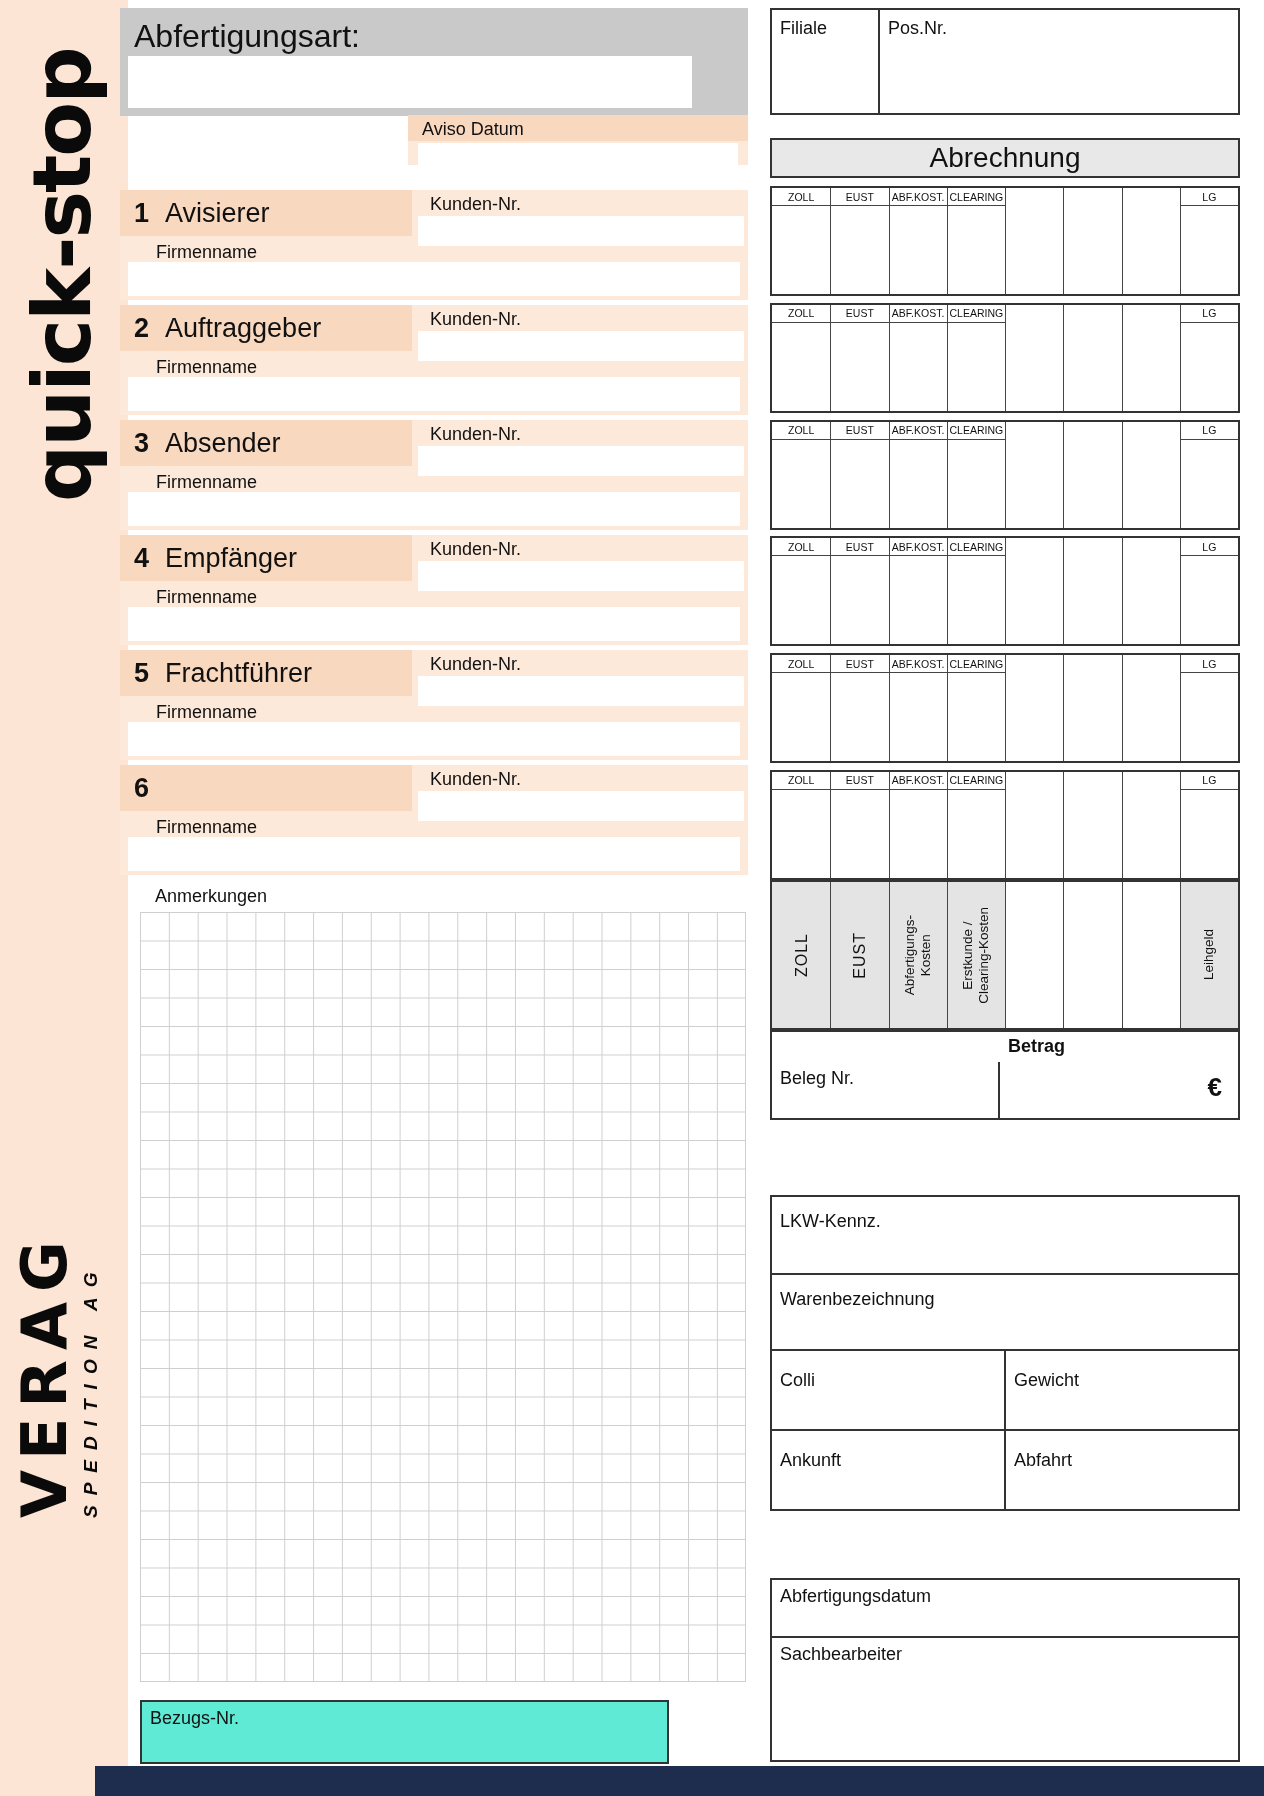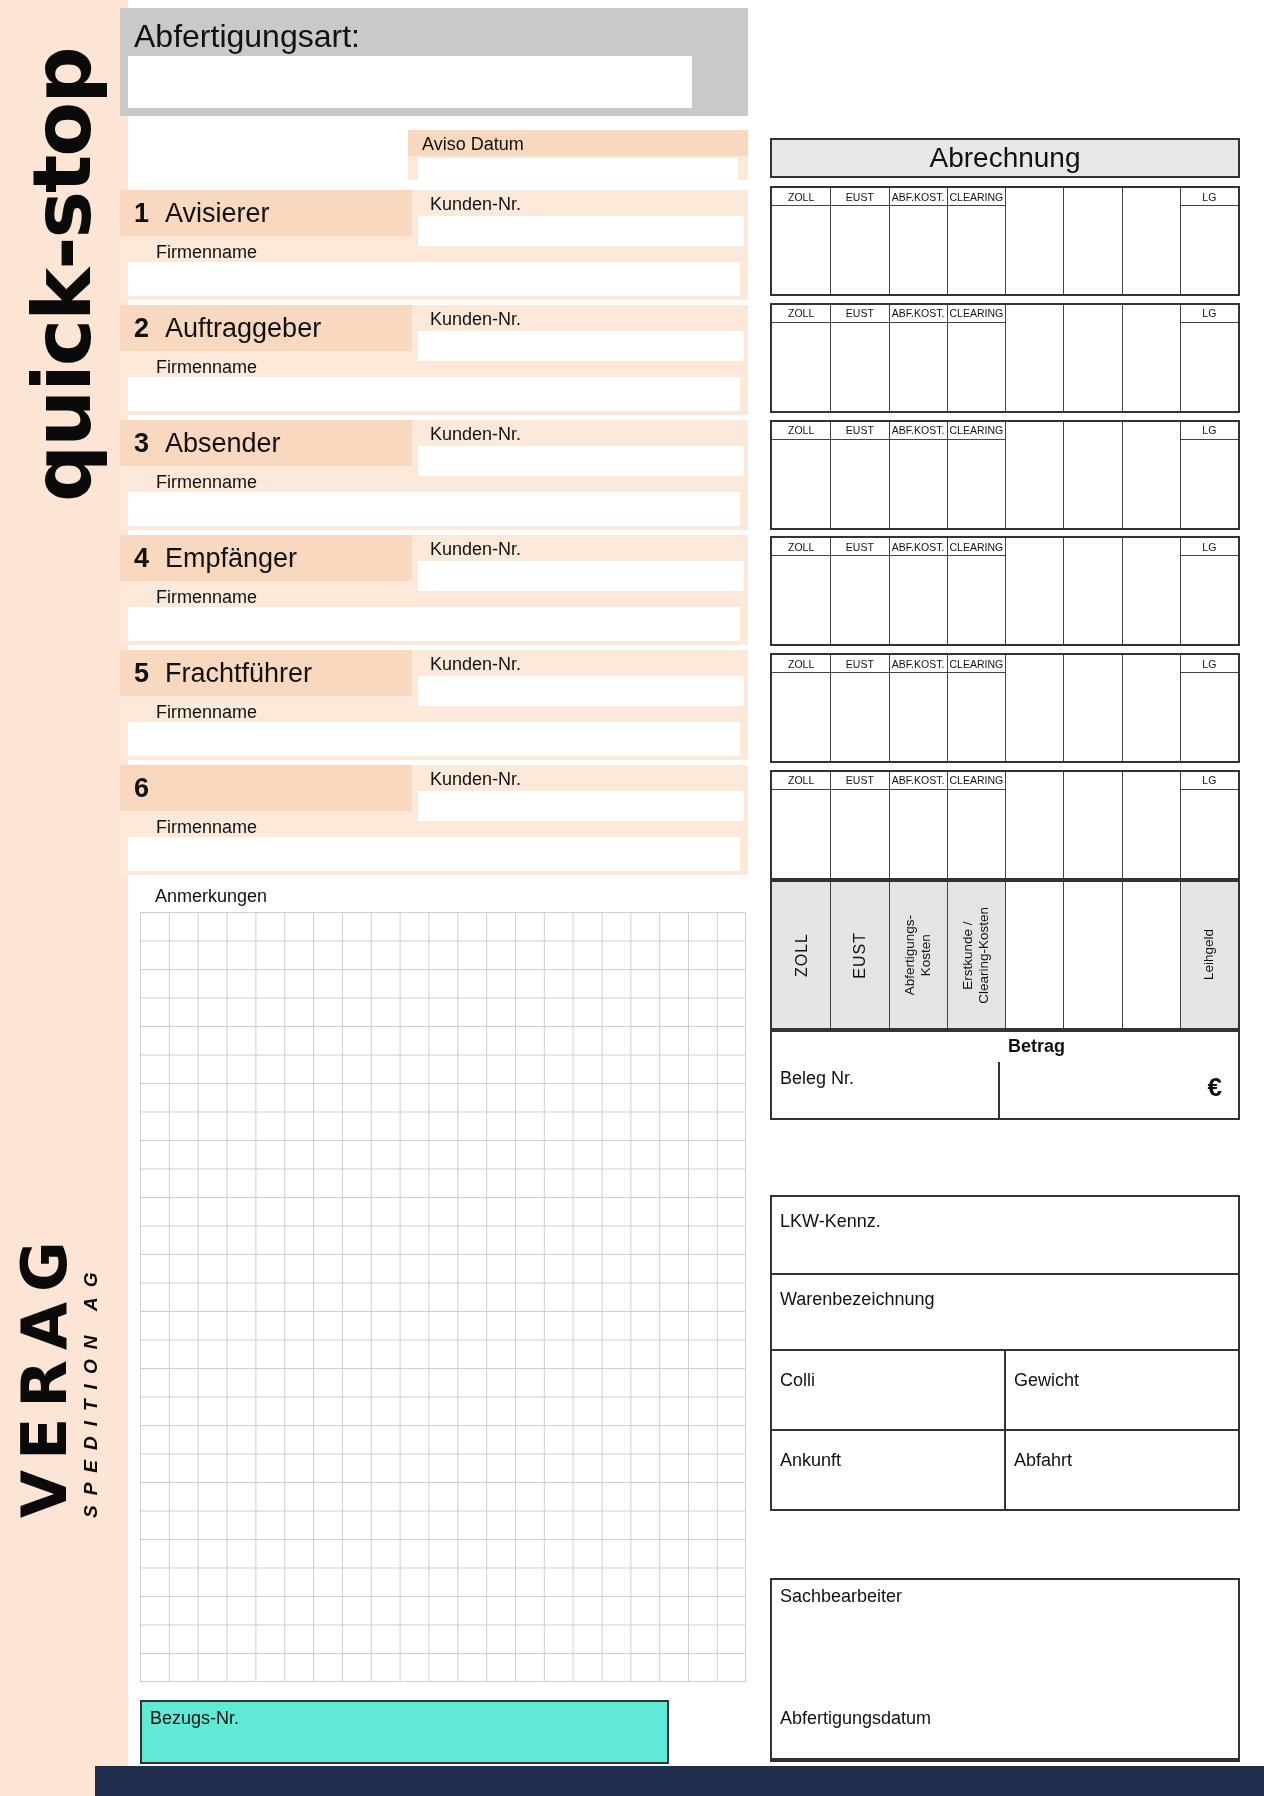--- a/index.html
+++ b/index.html
@@ -19,21 +19,21 @@
 
   .abfart-box { position:absolute; left:120px; top:8px; width:628px; height:108px; background:#c9c9c9; }
   .abfart-label { position:absolute; left:14px; top:10px; font-size:32px; color:#111; }
   .abfart-input { position:absolute; left:8px; top:48px; width:564px; height:52px; background:#fff; }
 
   .filiale-box { position:absolute; left:770px; top:8px; width:470px; height:107px; border:2px solid #333;
                  display:flex; background:#fff; }
   .filiale-cell { width:108px; border-right:2px solid #333; padding:8px; }
   .posnr-cell { flex:1; padding:8px; }
 
-  .aviso-block { position:absolute; left:408px; top:130px; width:340px; height:50px; background:#fce9da; }
+  .aviso-block { position:absolute; left:408px; top:115px; width:340px; height:50px; background:#fce9da; }
   .aviso-strip { position:absolute; left:0; top:0; width:100%; height:26px; background:#f9d8c0; }
   .aviso-label { position:absolute; left:14px; top:4px; }
   .aviso-input { position:absolute; left:10px; top:28px; width:320px; height:26px; background:#fff; }
 
   .party-row { position:absolute; left:120px; width:628px; height:110px; background:#fce9da; }
   .p-strip { position:absolute; left:0; top:0; width:292px; height:46px; background:#f9d8c0; }
   .p-role { position:absolute; left:14px; top:8px; font-size:27px; color:#111; display:flex; gap:16px; }
   .p-role b { font-weight:700; }
   .p-klabel { position:absolute; left:310px; top:4px; }
   .p-kinput { position:absolute; left:298px; top:26px; width:326px; height:30px; background:#fff; }
@@ -100,20 +100,28 @@
     <div class="vtext quickstop">quick-stop</div>
     <div class="vtext verag">VERAG</div>
     <div class="vtext spedition">SPEDITION AG</div>
   </div>
 
   <div class="abfart-box">
     <div class="abfart-label">Abfertigungsart:</div>
     <div class="abfart-input"></div>
   </div>
 
+  <div class="filiale-box">
+    <div class="filiale-cell">
+      <span class="lbl">Filiale</span>
+    </div>
+    <div class="posnr-cell">
+      <span class="lbl">Pos.Nr.</span>
+    </div>
+  </div>
 
   <div class="aviso-block">
     <div class="aviso-strip"></div>
     <div class="lbl aviso-label">Aviso Datum</div>
     <div class="aviso-input"></div>
   </div>
 
   <div>
       <div class="party-row" style="top: 190px;">
         <div class="p-strip"></div>
@@ -403,26 +411,26 @@
       <div class="half">
         <span class="lbl">Ankunft</span>
       </div>
       <div class="half right">
         <span class="lbl">Abfahrt</span>
       </div>
     </div>
   </div>
 
   <div class="proc-box">
+    <div class="proc-row p1">
+      <span class="lbl">Abfertigungsdatum</span>
+    </div>
     <div class="proc-row p2">
       <span class="lbl">Sachbearbeiter</span>
     </div>
-    <div class="proc-row p1">
-      <span class="lbl">Abfertigungsdatum</span>
-    </div>
   </div>
 
   <div class="bezug-box">
     <span class="lbl">Bezugs-Nr.</span>
   </div>
 
   <div class="footer-bar"></div>
 
 </div>
 

